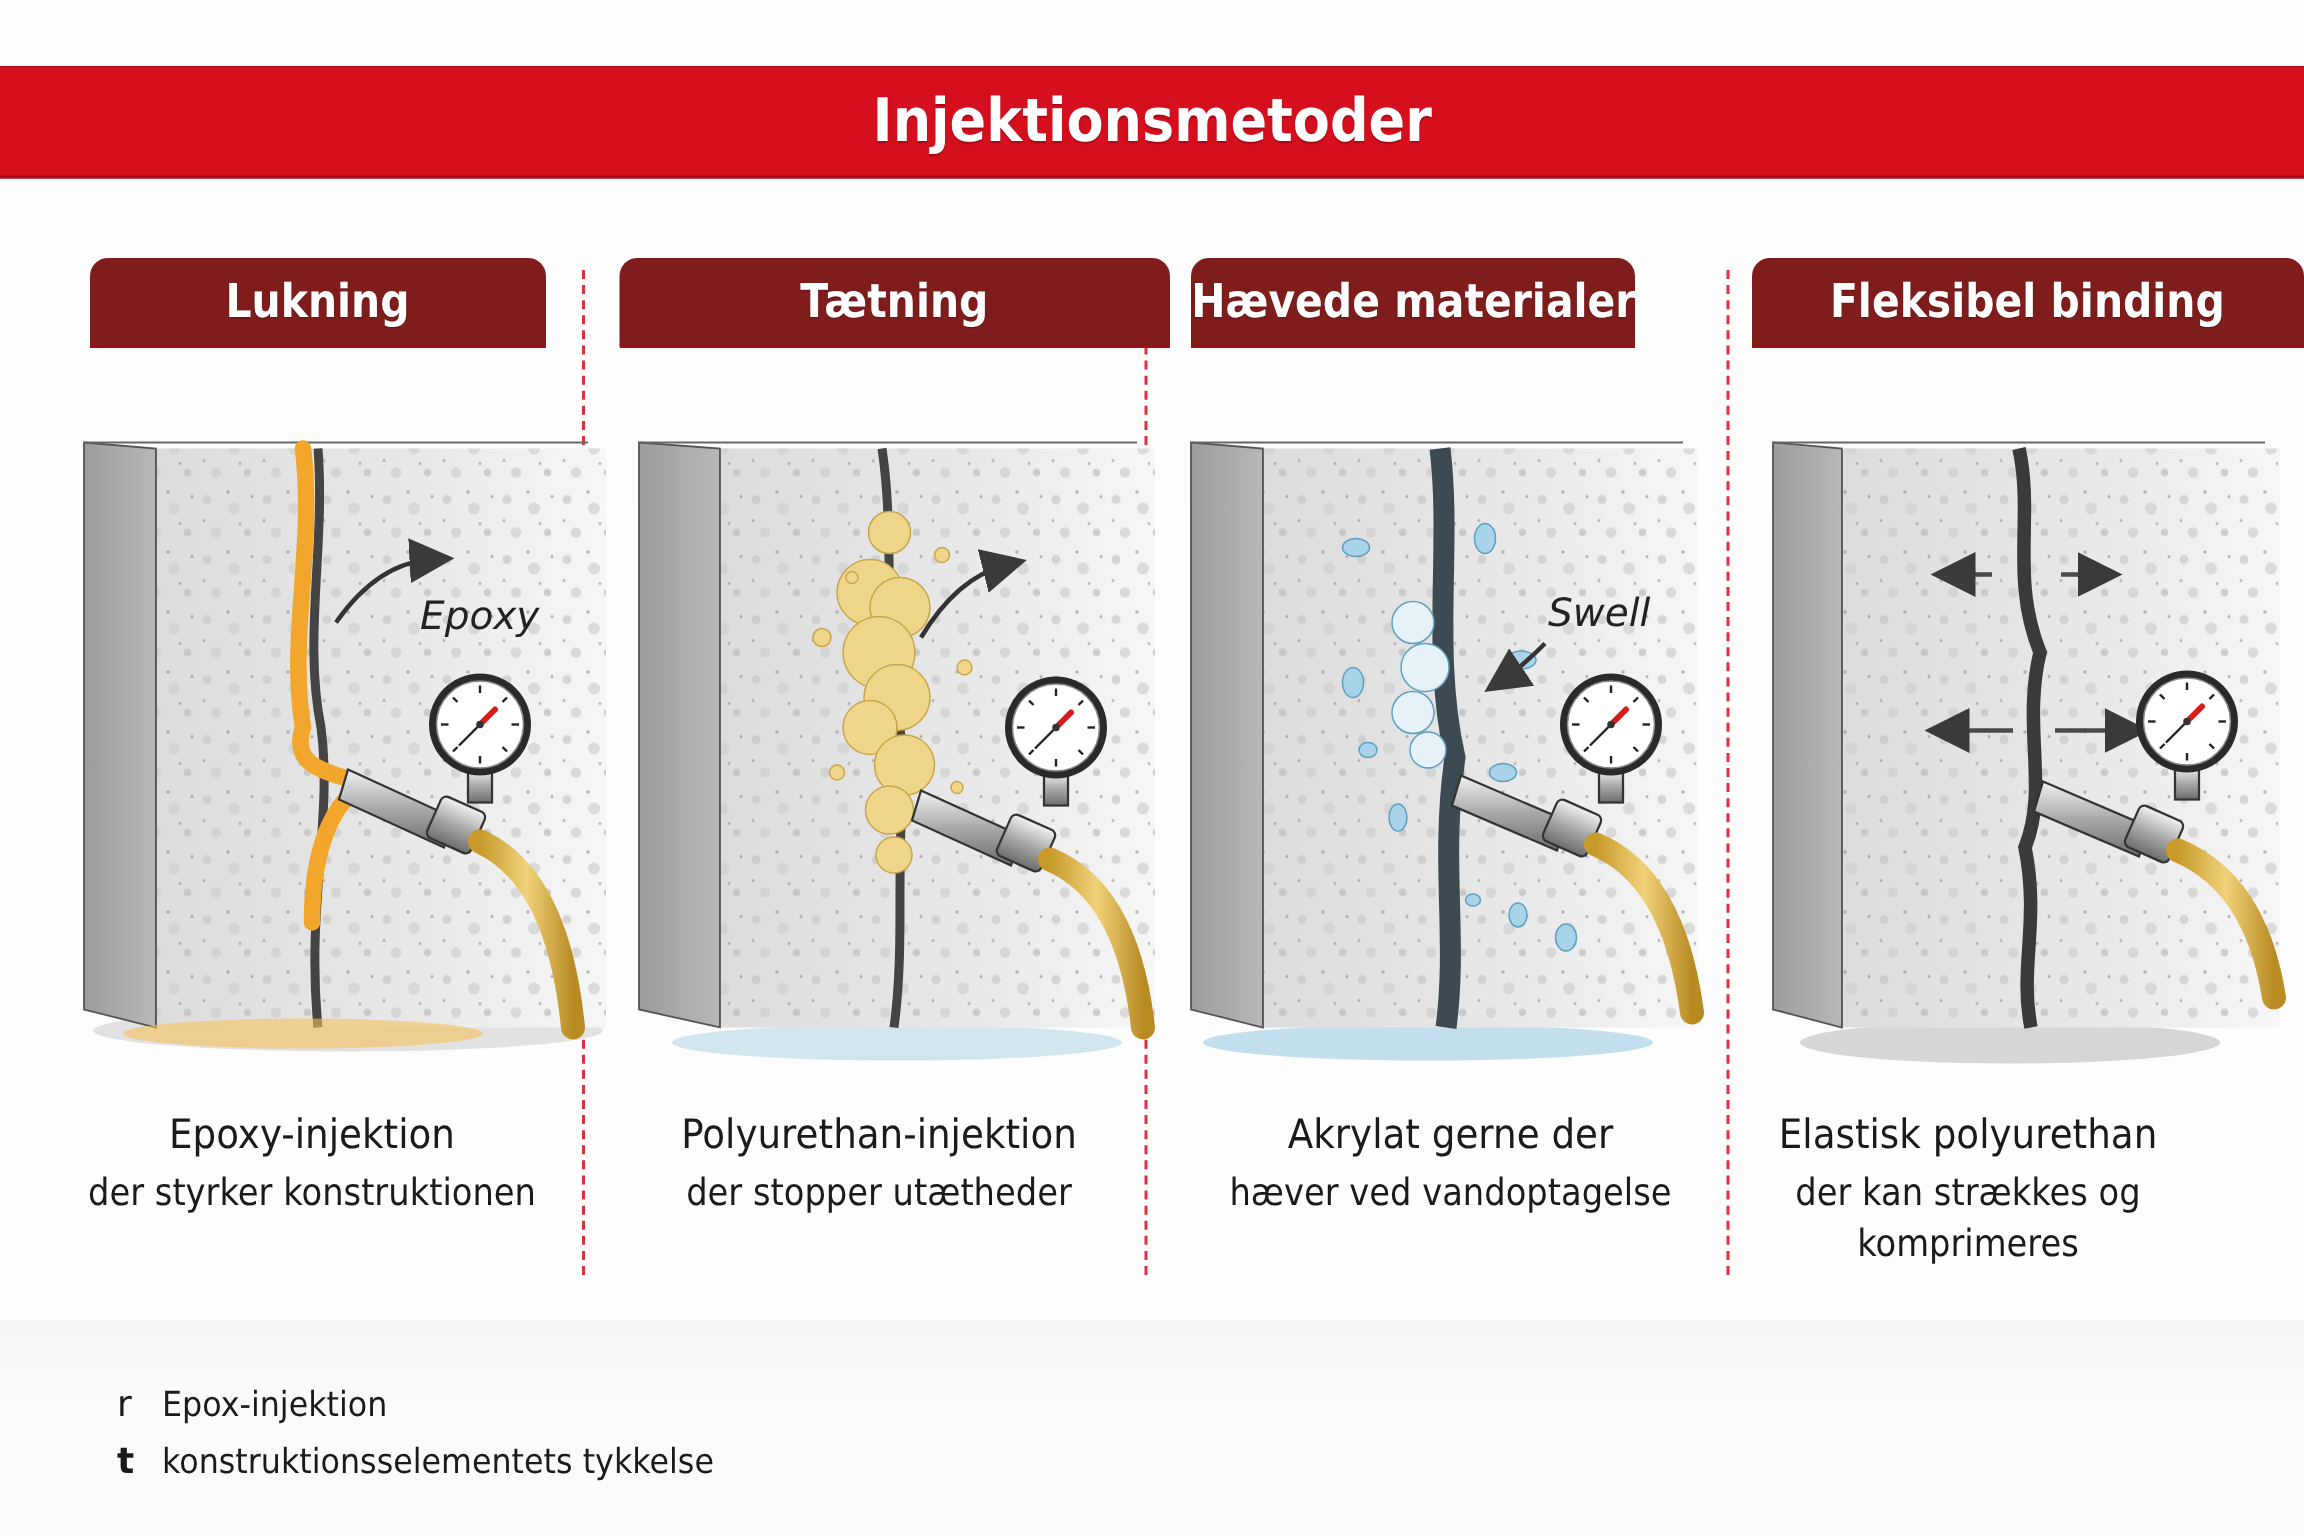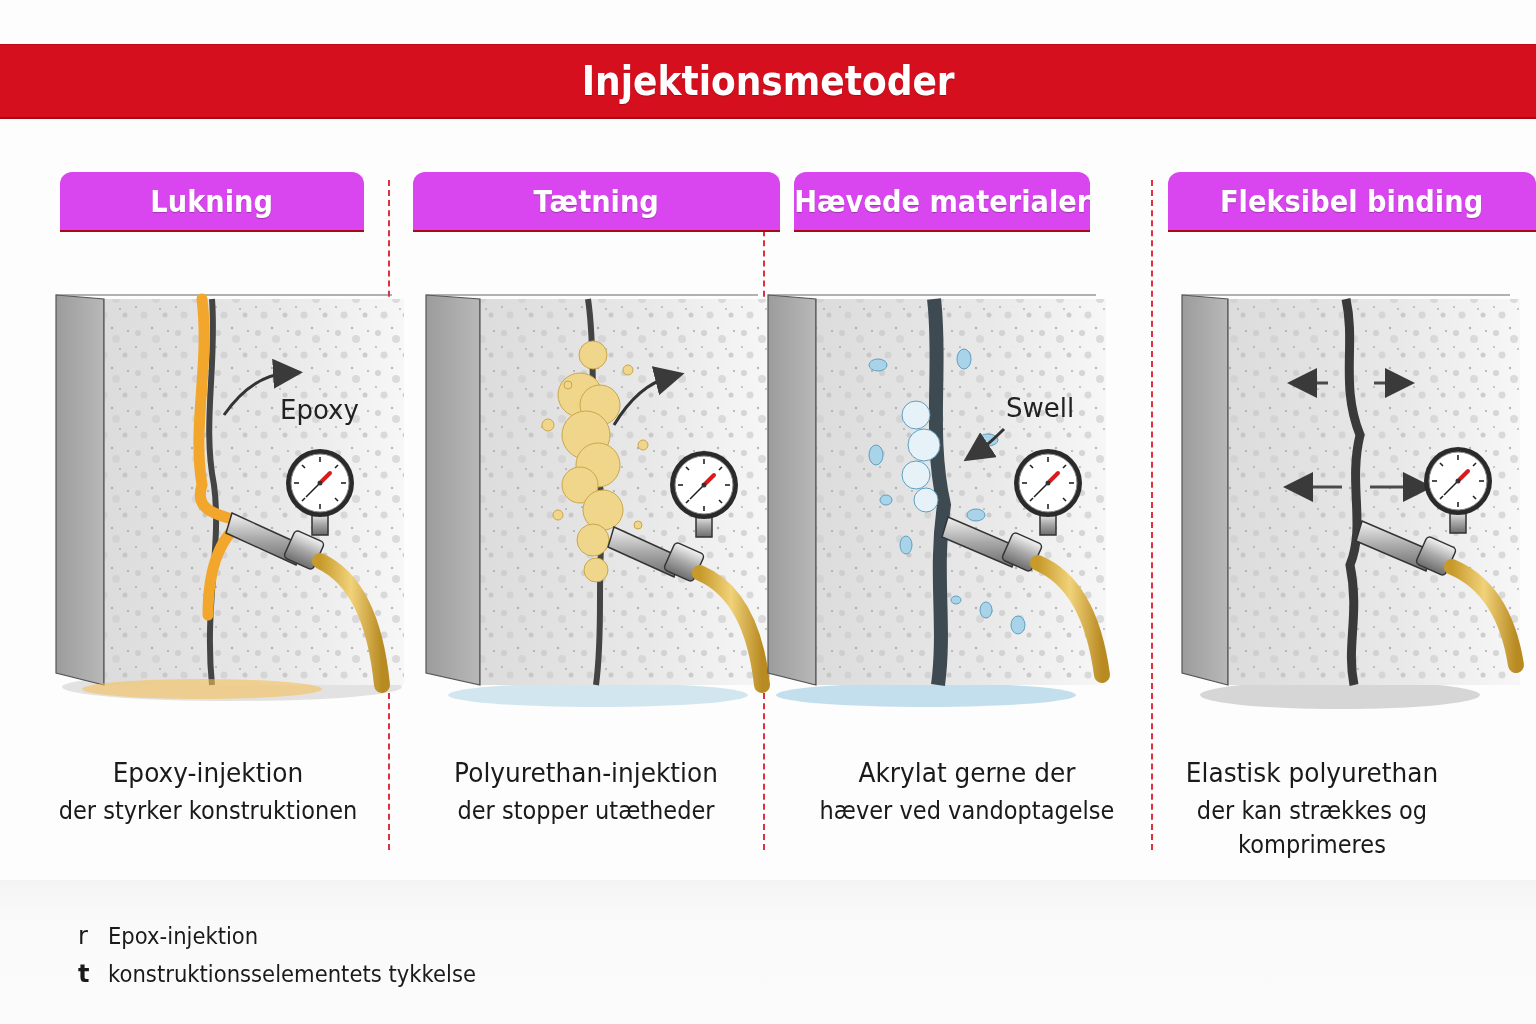--- a/index.html
+++ b/index.html
@@ -17,37 +17,36 @@
       text-shadow: 0 1px 1px rgba(0,0,0,0.25);
     }
 
     .divider {
       position: absolute; top: 180px; height: 670px; width: 0;
       border-left: 2px dashed #e0303f;
     }
 
     .tab {
       position: absolute; top: 172px; height: 60px;
-      background: #d946ef; border-radius: 12px 12px 0 0;
+      background: #7f1d1d; border-radius: 12px 12px 0 0;
       border-bottom: 2px solid #a80a15;
       display: flex; align-items: center; justify-content: center;
     }
     .tab span {
       color: #fff; font-weight: bold; font-size: 31px;
       font-family: "DejaVu Sans", sans-serif; transform: scaleX(0.88);
       white-space: nowrap; text-shadow: 0 1px 1px rgba(0,0,0,0.25);
     }
 
-    .illus { position: absolute; top: 285px; width: 360px; height: 430px; }
+    .illus { position: absolute; top: 285px; width: 360px; height: 430px; font-style: italic; }
     .illus svg { width: 100%; height: 100%; display: block; }
 
     .caption {
       position: absolute; top: 738px; text-align: center; color: #1a1a1a;
       font-family: "DejaVu Sans", sans-serif;
-      margin-top: 16px;
     }
     .caption .l1 { font-size: 27px; line-height: 38px; display: block; transform: scaleX(0.92); }
     .caption .l2 { font-size: 25px; line-height: 37px; display: block; transform: scaleX(0.9); white-space: nowrap; }
 
     .legend-area {
       position: absolute; left: 0; top: 880px; width: 1536px; height: 144px;
       background: linear-gradient(#f4f4f4, #fafafa 30%, #fbfbfb);
     }
     .legend-row { position: absolute; left: 78px; display: flex; align-items: baseline; gap: 16px; }
     .legend-row .sym { font-size: 24px; width: 14px; font-family: "DejaVu Sans", sans-serif; }
@@ -191,21 +190,21 @@
       <polygon points="196,242 262,272 256,292 190,262" fill="url(#metal)" stroke="#333" stroke-width="1.5"></polygon>
       <rect x="250" y="262" width="32" height="30" rx="4" fill="url(#metal)" stroke="#333" stroke-width="1.5" transform="rotate(24 266 277)"></rect>
     </g>
     <path d="M282,288 Q334,310 344,400" stroke="url(#hose)" stroke-width="16" fill="none" stroke-linecap="round"></path>
     <g transform="translate(286,200)">
         <use href="#gauge"></use>
       </g>
   </svg>
 </div>
 
-<div class="illus" style="left:756px">
+<div class="illus" style="left:782px">
   <svg viewBox="0 0 360 430">
     <g>
       <ellipse cx="170" cy="410" rx="150" ry="12" fill="#bcdcec" opacity="0.9"></ellipse>
       <polygon points="12,10 60,14 60,400 12,388" fill="url(#sideFace)" stroke="#555" stroke-width="1.2"></polygon>
       <rect x="60" y="14" width="290" height="386" fill="url(#frontFace)"></rect>
       <rect x="60" y="14" width="290" height="386" fill="url(#speckle)" opacity="0.7"></rect>
       <line x1="12" y1="10" x2="340" y2="10" stroke="#666" stroke-width="1.2"></line>
       <line x1="60" y1="14" x2="60" y2="400" stroke="#555" stroke-width="1.2"></line>
     </g>
     <path d="M178,14 C186,80 172,150 188,220 C178,290 190,340 182,400" stroke="#3d4a52" stroke-width="14" fill="none"></path>

